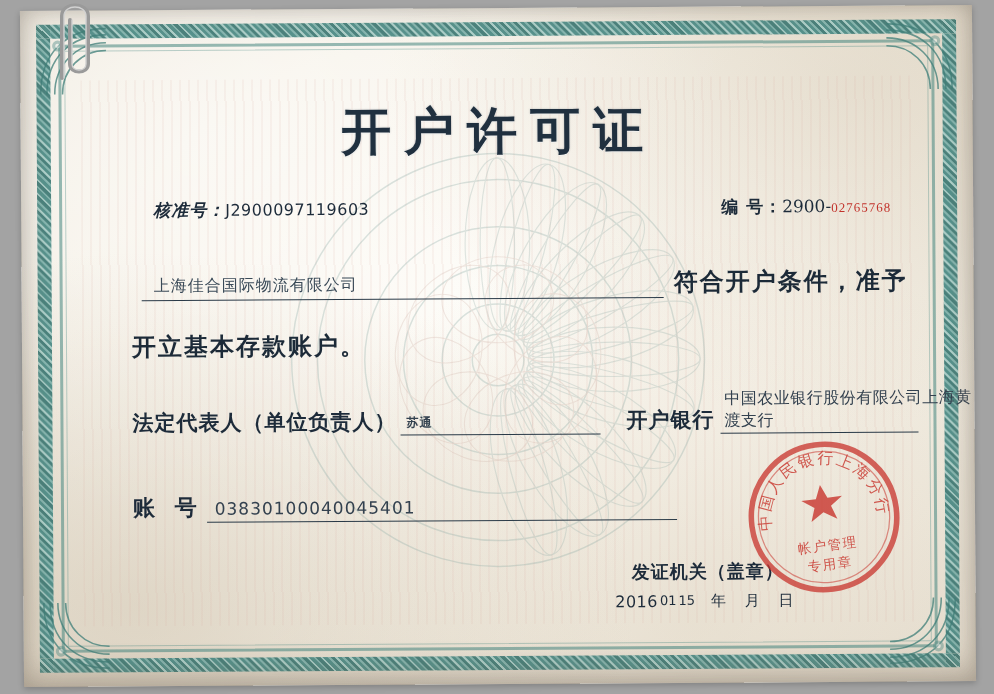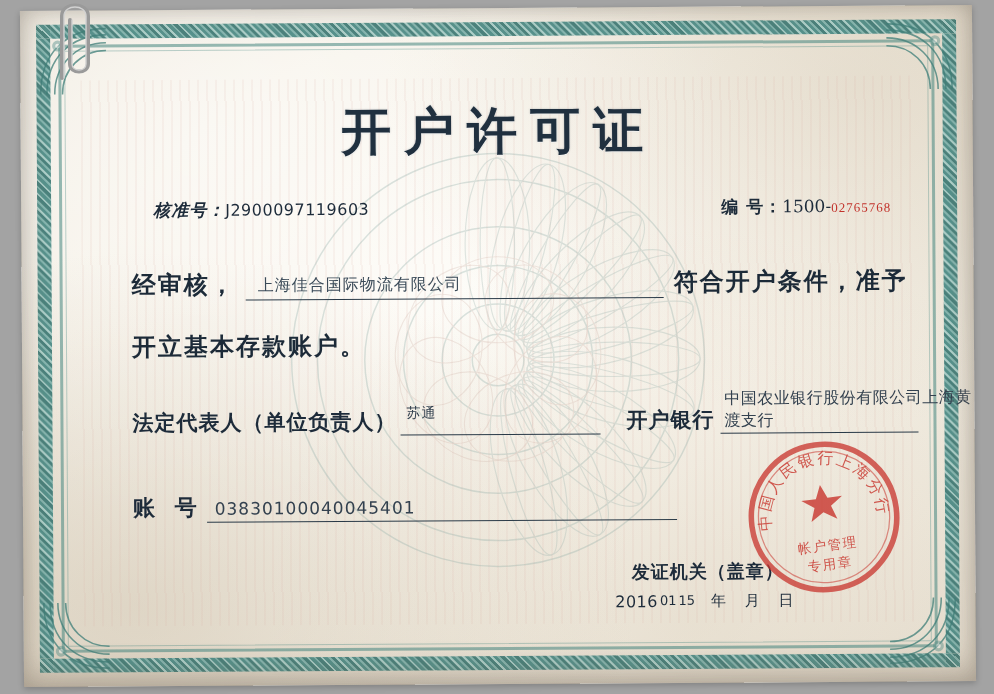--- a/index.html
+++ b/index.html
@@ -216,23 +216,23 @@
   .rep-line {
     position: relative;
     width: 200px;
     margin: 0 6px 0 4px;
     border-bottom: 1.5px solid #2a3a48;
     height: 26px;
   }
   .rep-line .handwritten {
     position: absolute;
     left: 6px;
-    bottom: 12px;
-    font-size: 14px;
-    font-weight: normal;
+    bottom: 3px;
+    font-size: 12px;
+    font-weight: bold;
     letter-spacing: 1px;
     font-family: "DejaVu Sans", "Liberation Sans", sans-serif;
     color: #33414f;
   }
   .bank-label { white-space: nowrap; margin-left: 20px; }
   .bank-line {
     position: relative;
     flex: 1;
     margin-left: 6px;
     border-bottom: 1.5px solid #2a3a48;
@@ -471,27 +471,26 @@
 
     <div class="content">
 
       <div class="doc-title">开户许可证</div>
 
       <div class="row-code">
         <div class="approval">
           <span class="label">核准号：</span><span class="value">J2900097119603</span>
         </div>
         <div class="serial">
-          <span class="label">编 号：</span><span class="prefix">1500-</span><span class="value">02765768</span>
+          <span class="label">编 号：</span><span class="prefix">2900-</span><span class="value">02765768</span>
         </div>
       </div>
 
       <div class="body-block">
         <div class="line1">
-          <span>经审核，</span>
           <span class="fill-name">
             <span class="handwritten">上海佳合国际物流有限公司</span>
           </span>
           <span>符合开户条件，准予</span>
         </div>
         <div class="line2">开立基本存款账户。</div>
       </div>
 
       <div class="row-rep">
         <span class="rep-label">法定代表人（单位负责人）</span>

